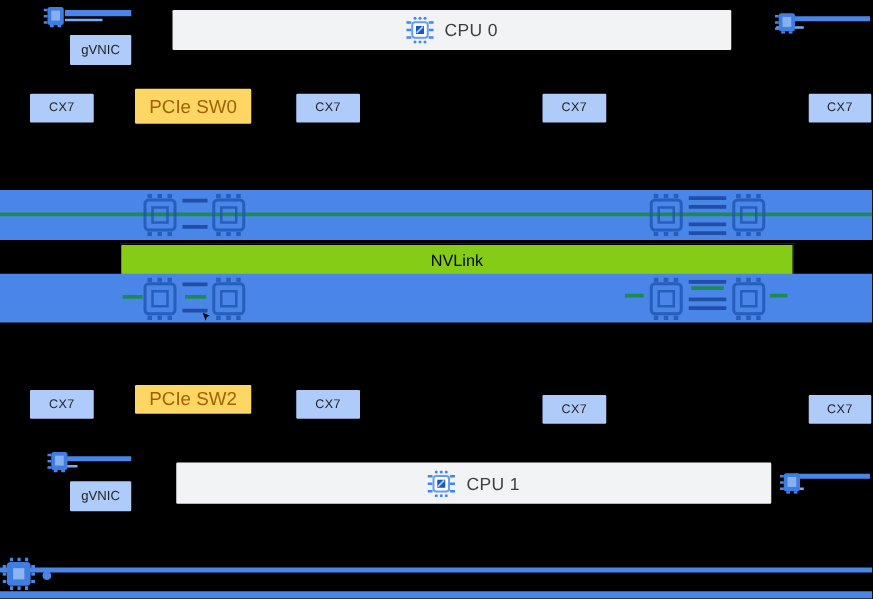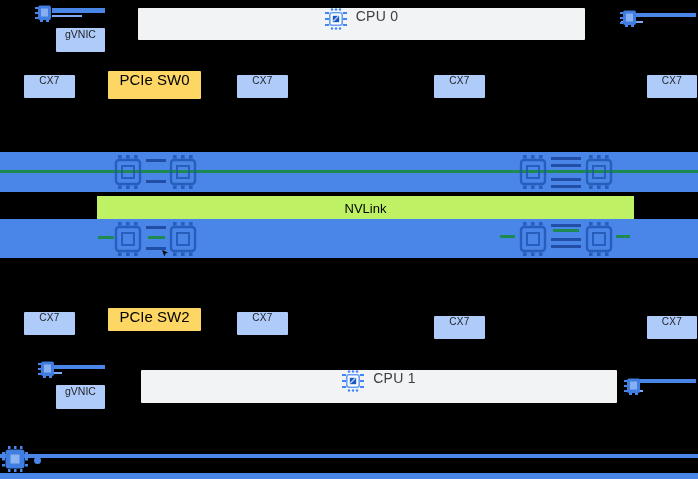--- a/index.html
+++ b/index.html
@@ -1,31 +1,31 @@
 <!DOCTYPE html>
 <html><head>
 <meta charset="utf-8">
 <style>
   html,body{margin:0;padding:0;background:#000;}
   #canvas{
     position:relative;width:698px;height:479px;background:#000;
     font-family:"Liberation Sans",sans-serif;overflow:hidden;
   }
   .box{
-    position:absolute;display:flex;justify-content:center;
+    position:absolute;display:flex;align-items:center;justify-content:center;
     border-radius:1px;color:#1f1f1f;box-sizing:border-box;
   }
   .nicbox{background:#aecbfa;font-size:10px;letter-spacing:.4px;}
   .gvnicbox{background:#aecbfa;font-size:10.5px;}
-  .pciebox{background:#fdd663;font-size:15px;color:#000000;}
+  .pciebox{background:#fdd663;font-size:15px;color:#a16207;}
   .cpubox{background:#f1f3f4;font-size:14px;color:#3c4043;gap:9px;}
   .cpubox .lbl{letter-spacing:.3px;}
   .gpubar{position:absolute;left:0;width:698px;background:#4a86e8;}
   .nvlink{
-    position:absolute;background:#bef264;border:1px solid #000;
+    position:absolute;background:#84cc16;border:1px solid #000;
     display:flex;align-items:center;justify-content:center;
     font-size:13px;color:#000;
   }
   .wire{position:absolute;background:#4a86e8;}
   .wire.lt{background:#7baaf7;}
   .greenline{position:absolute;background:#1d8a51;}
   .dash{position:absolute;background:rgba(23,64,150,.8);}
   .dot{position:absolute;width:7px;height:7px;border-radius:50%;background:#4a86e8;}
   .chip{position:absolute;}
   .cursor{position:absolute;width:7px;height:7px;}

